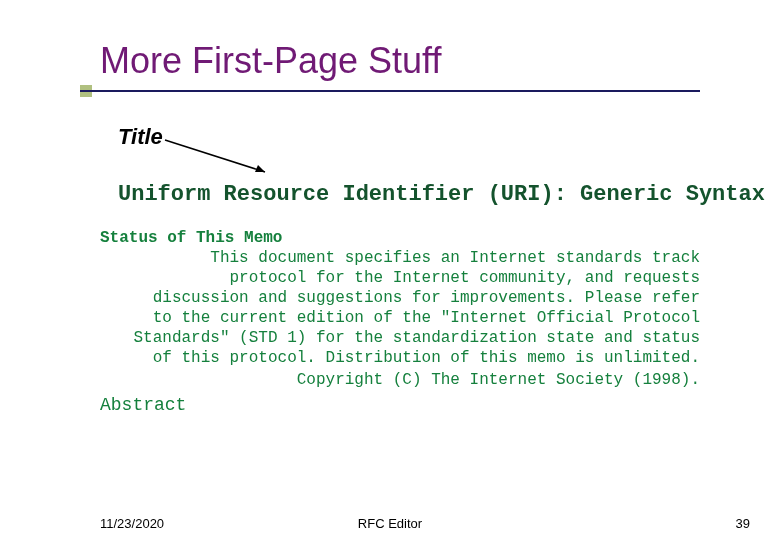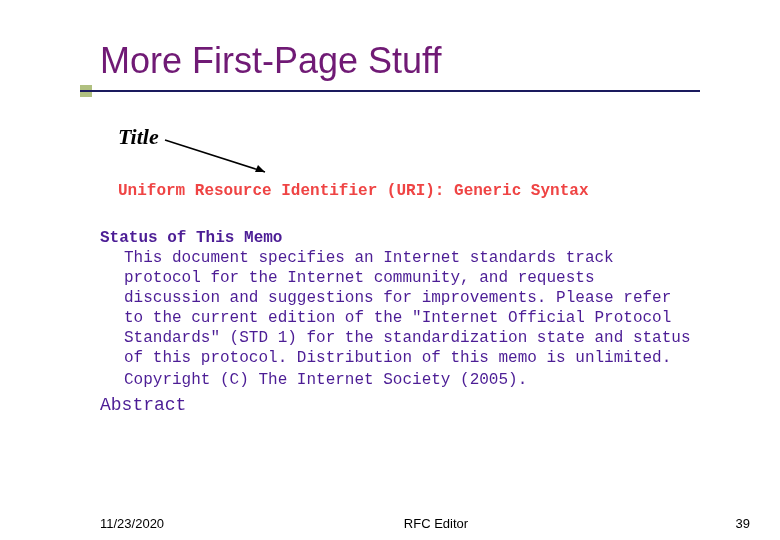--- a/index.html
+++ b/index.html
@@ -34,59 +34,60 @@
     left: 80px;
     width: 12px;
     height: 12px;
     background: #b0c080;
     transform: translateY(-5px);
   }
   .annotation-label {
     position: absolute;
     top: 124px;
     left: 118px;
-    font-family: Liberation Serif, serif;
+    font-family: Liberation Sans, sans-serif;
     font-style: italic;
     font-weight: bold;
     font-size: 22px;
     color: #000;
   }
   .arrow-svg {
     position: absolute;
     top: 132px;
     left: 160px;
     width: 120px;
     height: 50px;
   }
   .doc-title {
     position: absolute;
     top: 182px;
     left: 118px;
     font-family: "Courier New", monospace;
     font-weight: bold;
-    font-size: 16px;
-    color: #ef4444;
+    font-size: 22px;
+    color: #14532d;
   }
   .content-block {
     position: absolute;
     top: 228px;
     left: 100px;
     width: 600px;
     font-family: "Courier New", monospace;
     font-size: 16px;
     line-height: 1.25;
-    color: #4c1d95;
+    color: #15803d;
   }
   .section-heading {
     font-weight: bold;
     margin-top: 0;
   }
   .section-body {
     padding-left: 24px;
     margin-bottom: 2px;
+    text-align: right;
   }
   .abstract-heading {
     font-weight: normal;
     font-size: 18px;
     margin-top: 4px;
   }
   .footer {
     position: absolute;
     bottom: 24px;
     left: 0;
@@ -95,21 +96,20 @@
     color: #000;
   }
   .footer-date {
     position: absolute;
     left: 100px;
   }
   .footer-center {
     position: absolute;
     left: 50%;
     transform: translateX(-50%);
-    margin-left: 46px;
   }
   .footer-page {
     position: absolute;
     right: 30px;
   }
 </style>
 </head>
 <body>
 
 <div class="slide-title">More First-Page Stuff</div>
@@ -121,21 +121,21 @@
 <svg class="arrow-svg" viewBox="0 0 120 50">
   <line x1="5" y1="8" x2="105" y2="40" stroke="#000" stroke-width="1.5"></line>
   <polygon points="105,40 98,33 95,40" fill="#000"></polygon>
 </svg>
 
 <div class="doc-title">Uniform Resource Identifier (URI): Generic Syntax</div>
 
 <div class="content-block">
   <div class="section-heading">Status of This Memo</div>
   <div class="section-body">This document specifies an Internet standards track protocol for the Internet community, and requests discussion and suggestions for improvements. Please refer to the current edition of the "Internet Official Protocol Standards" (STD 1) for the standardization state and status of this protocol. Distribution of this memo is unlimited.</div>
-  <div class="section-body">Copyright (C) The Internet Society (2005).</div>
+  <div class="section-body">Copyright (C) The Internet Society (1998).</div>
   <div class="abstract-heading">Abstract</div>
 </div>
 
 <div class="footer">
   <span class="footer-date">11/23/2020</span>
   <span class="footer-center">RFC Editor</span>
   <span class="footer-page">39</span>
 </div>
 
 </body></html>

